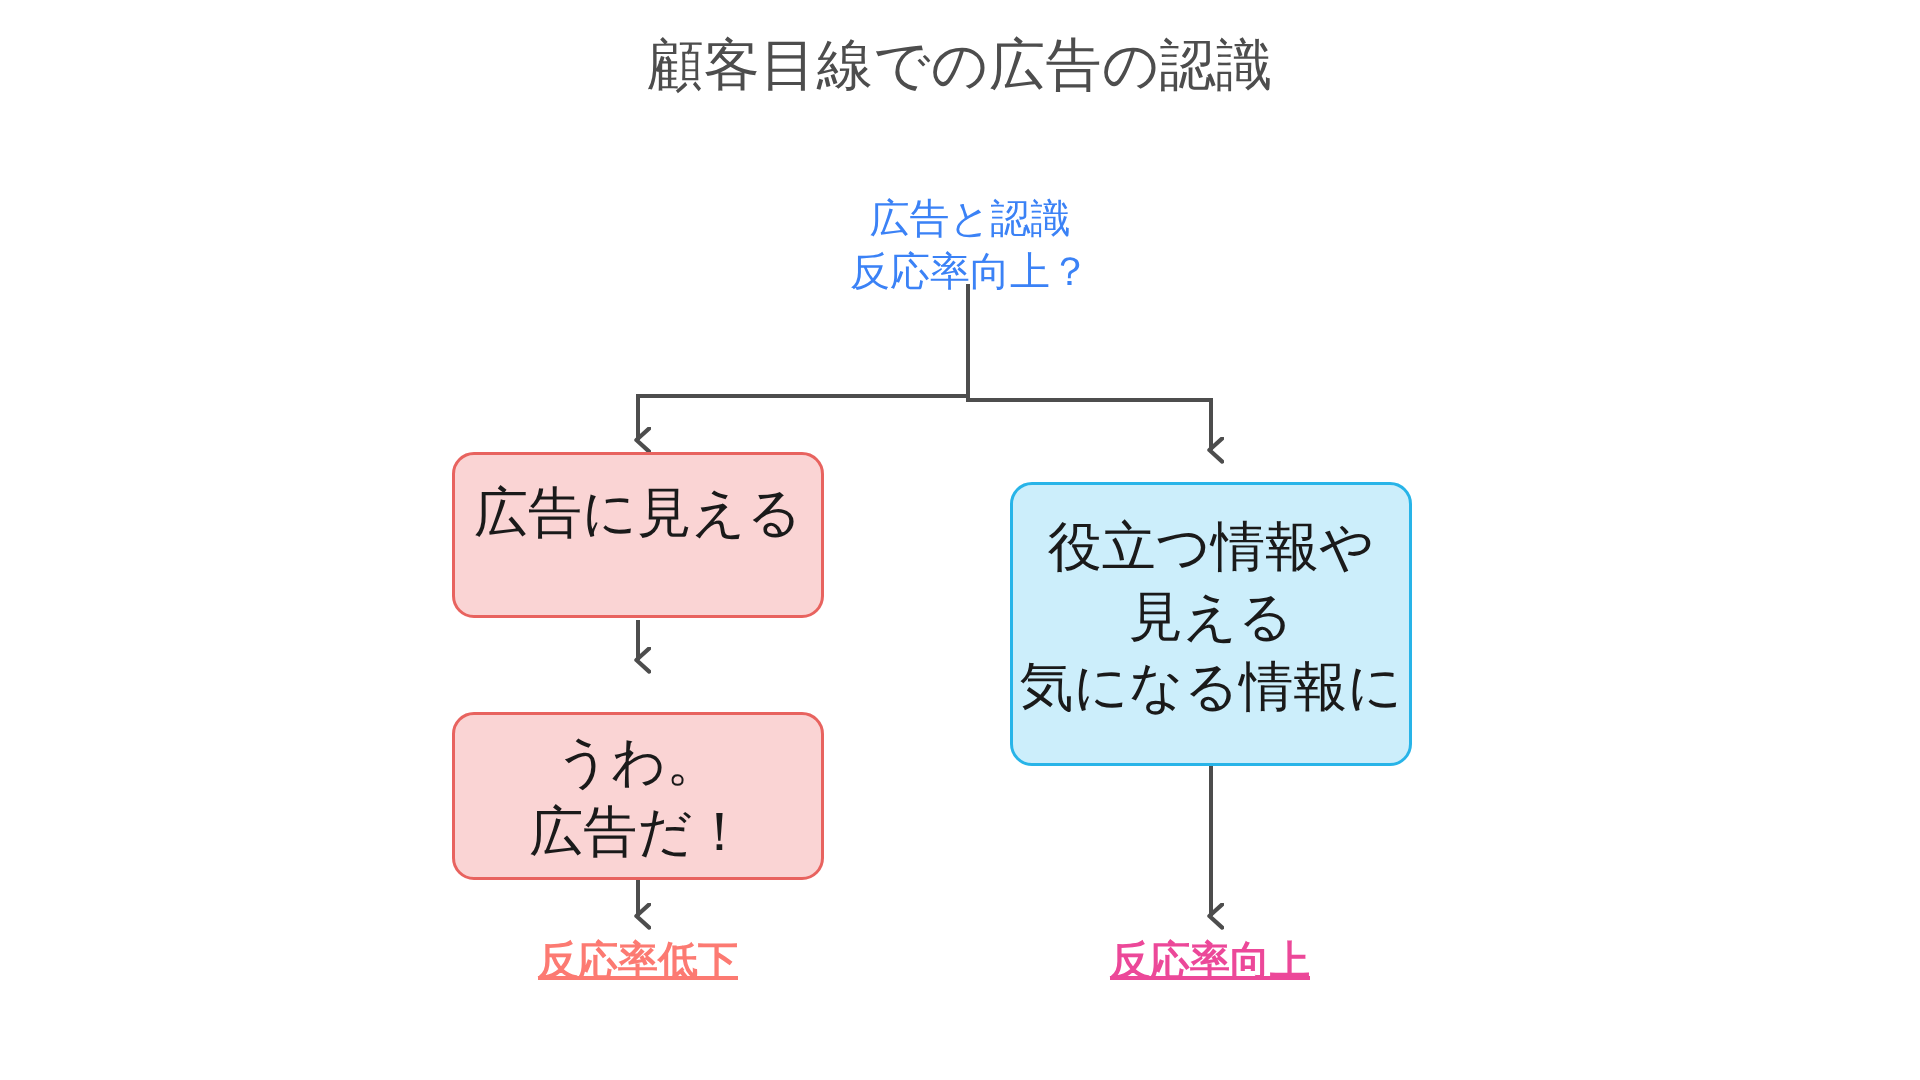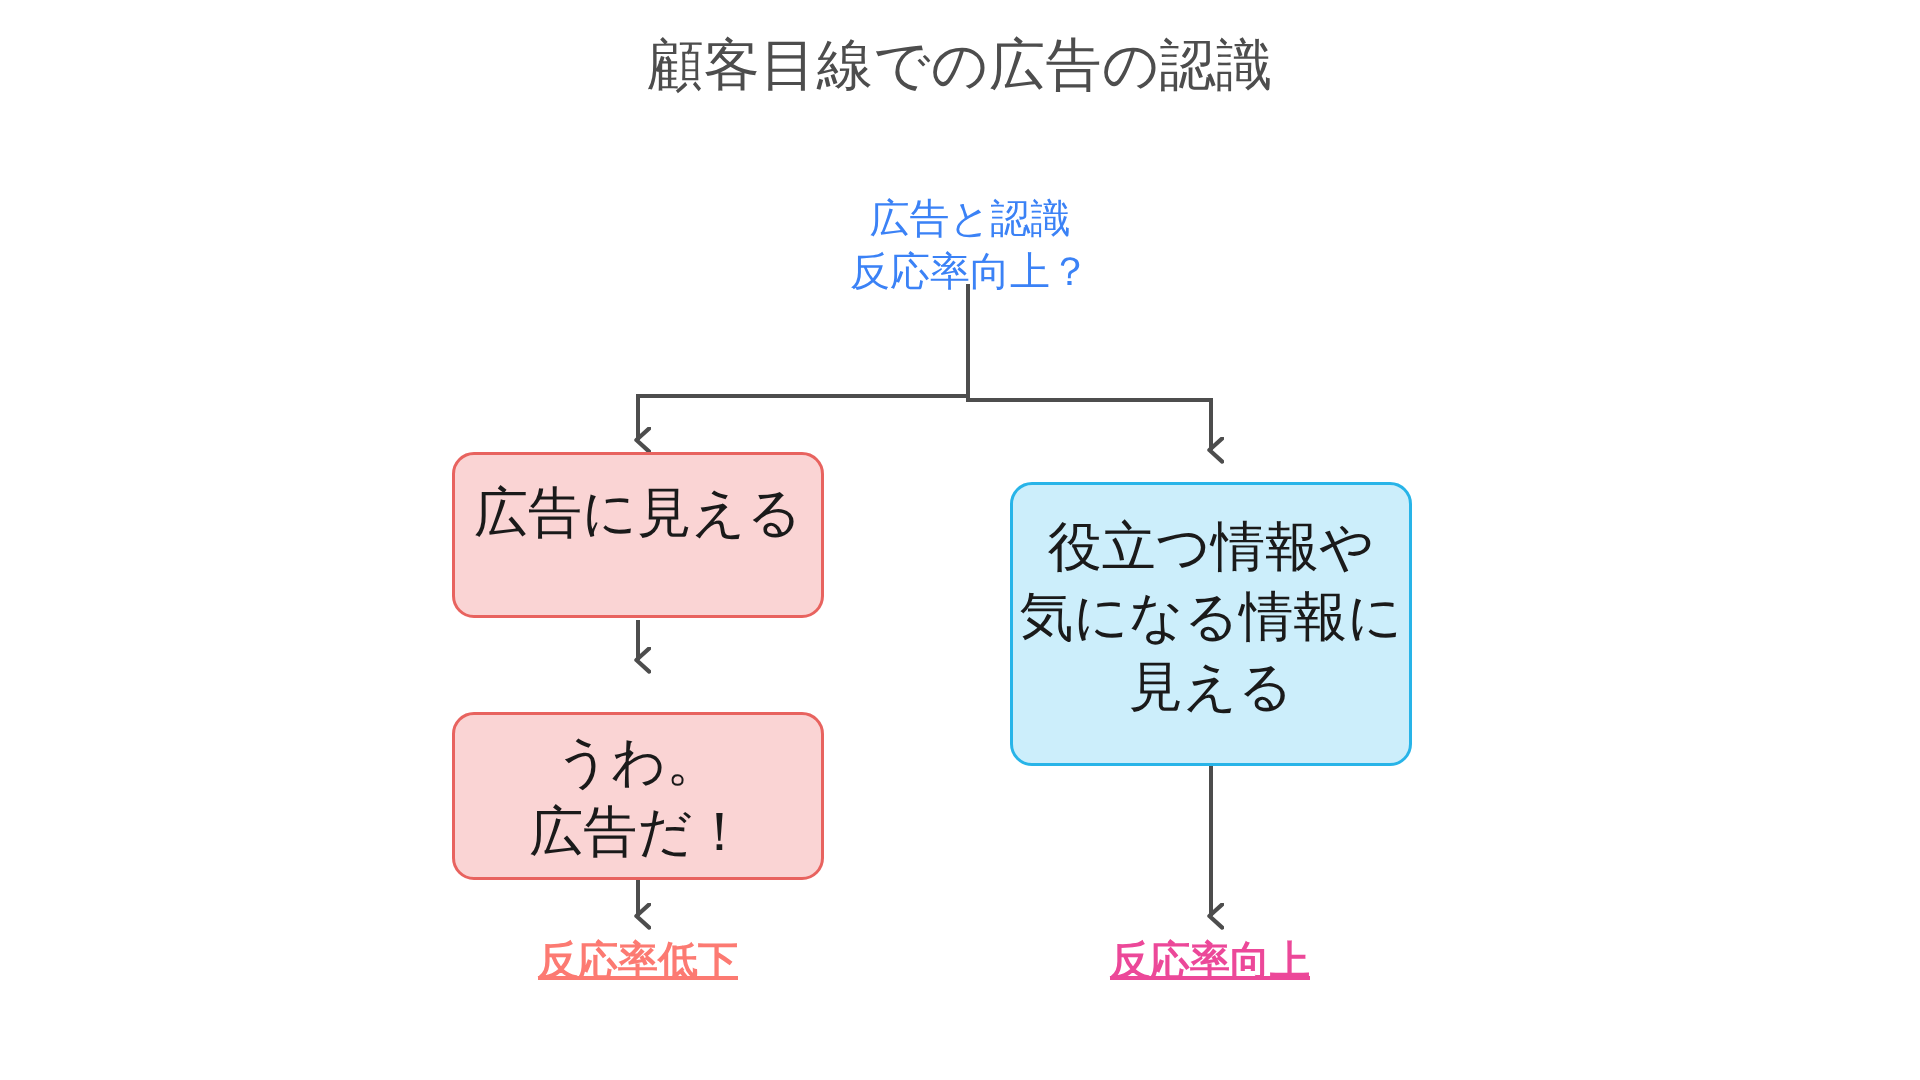--- a/index.html
+++ b/index.html
@@ -168,22 +168,22 @@
   <div id="node-ad-reaction" class="node-box node-pink">
     <span class="box-text">
       <span class="line">うわ。</span>
       <span class="line">広告だ！</span>
     </span>
   </div>
 
   <div id="node-useful-info" class="node-box node-blue">
     <span class="box-text">
       <span class="line">役立つ情報や</span>
+      <span class="line">見える</span>
       <span class="line">気になる情報に</span>
-      <span class="line">見える</span>
     </span>
   </div>
 
   <div id="outcome-low" class="outcome">反応率低下</div>
 
   <div id="outcome-high" class="outcome">反応率向上</div>
 
 </div>
 
 </body></html>

